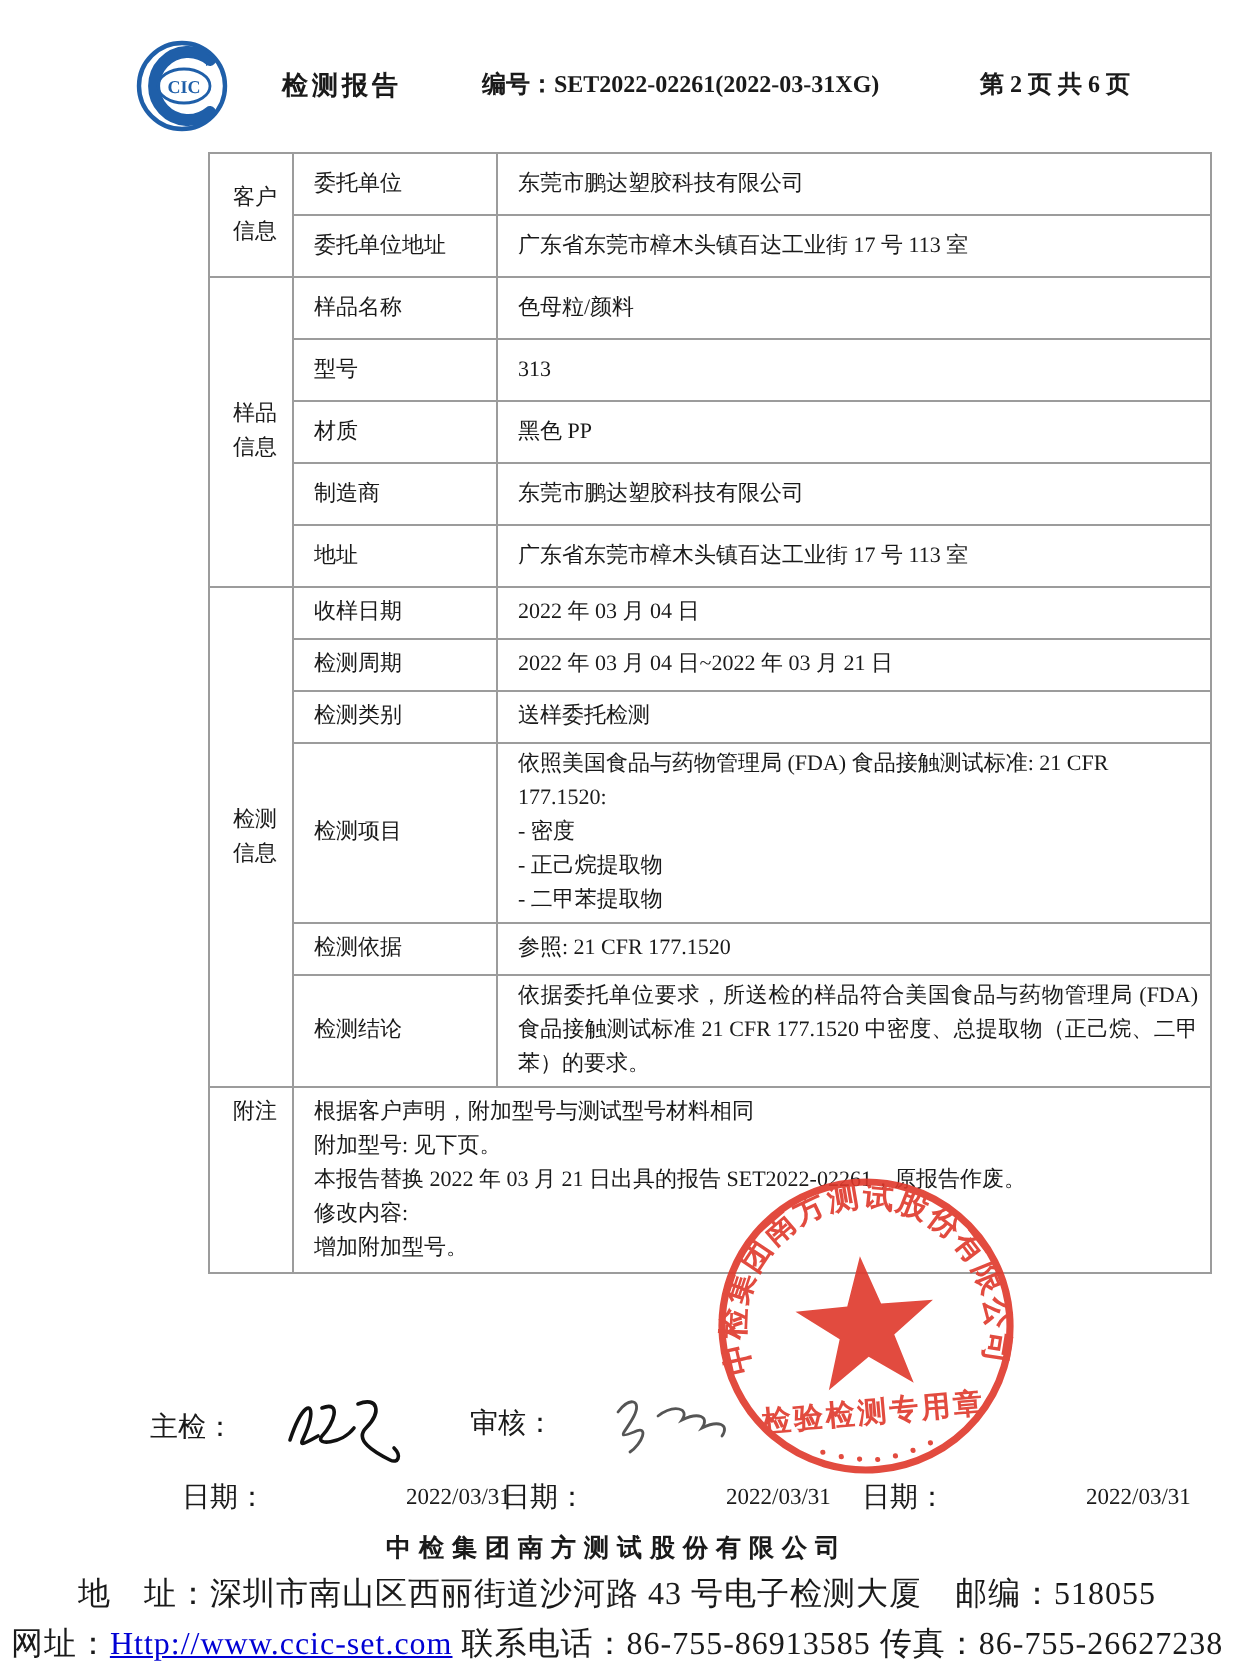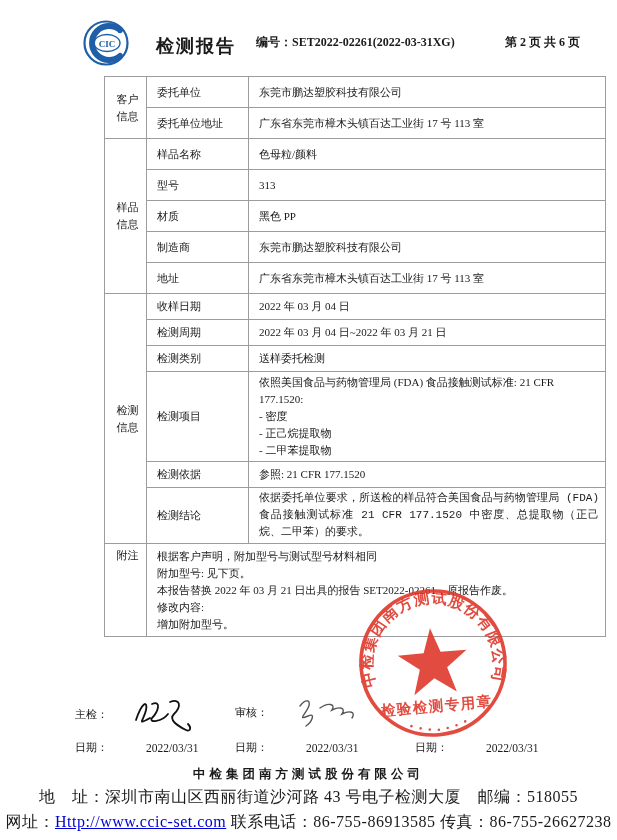--- a/index.html
+++ b/index.html
@@ -4,51 +4,51 @@
 <style>
   * { margin:0; padding:0; box-sizing:border-box; }
   html,body { background:#888; }
   .page {
     position:relative; width:617px; height:840px; margin:0 auto;
     background:#ffffff; overflow:hidden;
     font-family:"Liberation Serif","DejaVu Serif",serif;
     color:#1a1a1a;
   }
   
-  .header { position:absolute; left:78px; top:16px; width:502px; height:54px; }
+  .header { position:absolute; left:63px; top:16px; width:502px; height:54px; }
   .logo { position:absolute; left:0; top:2px; }
-  .hdr-title { position:absolute; left:78px; top:18px; font-size:18px; font-weight:bold; letter-spacing:2px; }
+  .hdr-title { position:absolute; left:78px; top:18px; font-size:13px; font-weight:bold; letter-spacing:2px; }
   .hdr-no { position:absolute; left:178px; top:18px; font-size:12px; font-weight:bold; white-space:nowrap; }
   .hdr-page { position:absolute; right:0; top:18px; font-size:12px; font-weight:bold; white-space:nowrap; }
   
   table.info {
     position:absolute; left:60px; top:76px; width:502px;
     border-collapse:collapse; table-layout:fixed;margin-left:44px;
   }
   table.info td {
     border:1px solid #9c9c9c; font-size:11px; vertical-align:middle;
     padding:2px 6px 2px 10px; line-height:17px;
   }
   td.sec { width:42px; text-align:center; padding:2px 2px; line-height:22px; }
   td.lbl { width:102px; }
   td.val { }
   .preline { white-space:pre-line; }
   .h33 { height:31px; }
   .h26 { height:26px; }
   .h87 { height:87px; }
   .h49 { height:49px; }
-  .h93 { height:93px; vertical-align:top !important; padding-top:4px !important;font-family:Liberation Mono, monospace; }
-  td.concl { text-align:justify; line-height:16.5px;font-family:Liberation Mono, monospace; }
+  .h93 { height:93px; vertical-align:top !important; padding-top:4px !important; }
+  td.concl { text-align:justify; line-height:16.5px; }
   td.notes { line-height:18.5px; vertical-align:middle; }
   
   .sig-area { position:absolute; left:63px; top:668px; width:502px; height:96px; font-size:11px; }
   .sig-col { position:absolute; top:0; height:96px; }
   .sig-col .srow { position:absolute; top:24px; left:0; width:100%; display:flex; align-items:center; }
-  .sig-col .drow { position:absolute; top:72px; left:0; width:100%; display:flex; align-items:center; }
-  .sig-label { font-size:11px; white-space:nowrap; }
+  .sig-col .drow { position:absolute; top:72px; left:16px; width:100%; display:flex; align-items:center;gap:32px; }
+  .sig-label { font-size:14px; white-space:nowrap; }
   .sig-svg { margin-left:14px; }
   .date-val { margin-left:38px; font-size:11.5px; }
   .c1 { left:12px;  width:160px; }
   .c2 { left:172px; width:170px; }
   .c3 { left:352px; width:150px; }
   
   .stamp { position:absolute; left:354px; top:584px; pointer-events:none; opacity:.9; transform:rotate(-5deg); }
   
   .footer { position:absolute; left:0; top:766px; width:617px; text-align:center; }
   .f-company { font-size:12.5px; font-weight:bold; letter-spacing:4px; }

